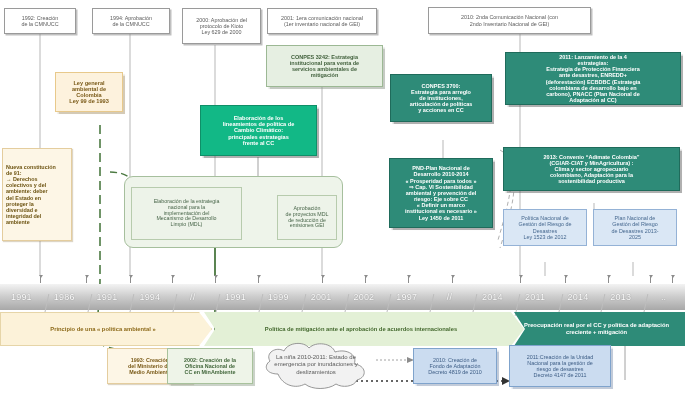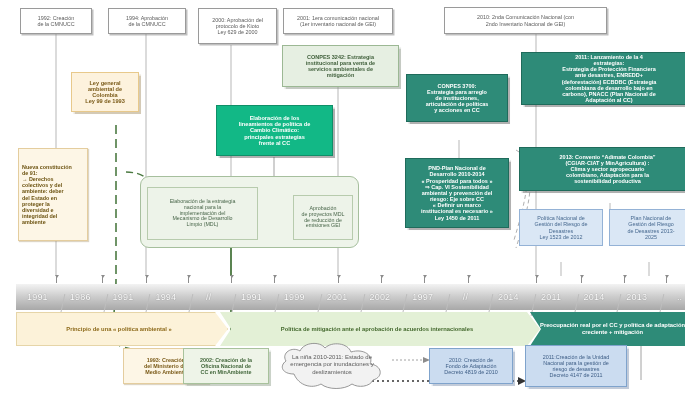--- a/index.html
+++ b/index.html
@@ -4,21 +4,21 @@
 <style>
   * { box-sizing: border-box; }
   html, body { margin:0; padding:0; background:#ffffff; }
   body {
     width:685px; height:393px;
     font-family:"Liberation Sans", sans-serif;
     position:relative;
     overflow:hidden;
     color:#4a4a4a;
   }
-  #stage { position:absolute; left:0; top:0; width:583px; height:393px;margin-left:16px; }
+  #stage { position:absolute; left:0; top:0; width:583px; height:393px; }
 
   
   .box {
     position:absolute;
     display:flex; align-items:center; justify-content:center;
     text-align:center;
     line-height:1.12;
     padding:2px 3px;
     white-space:pre-line;
   }

